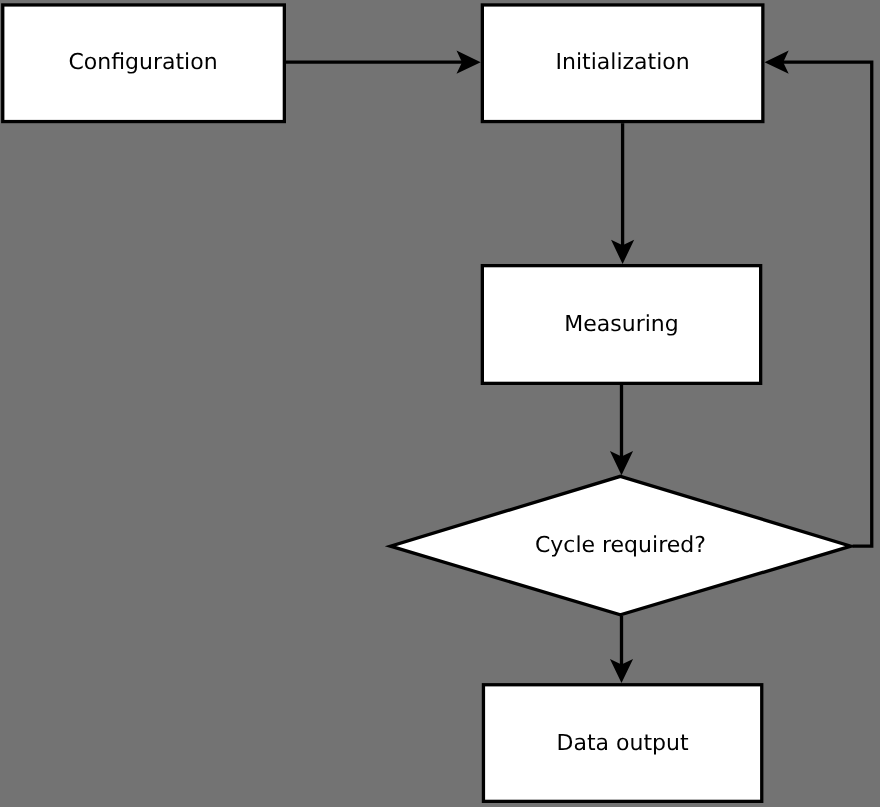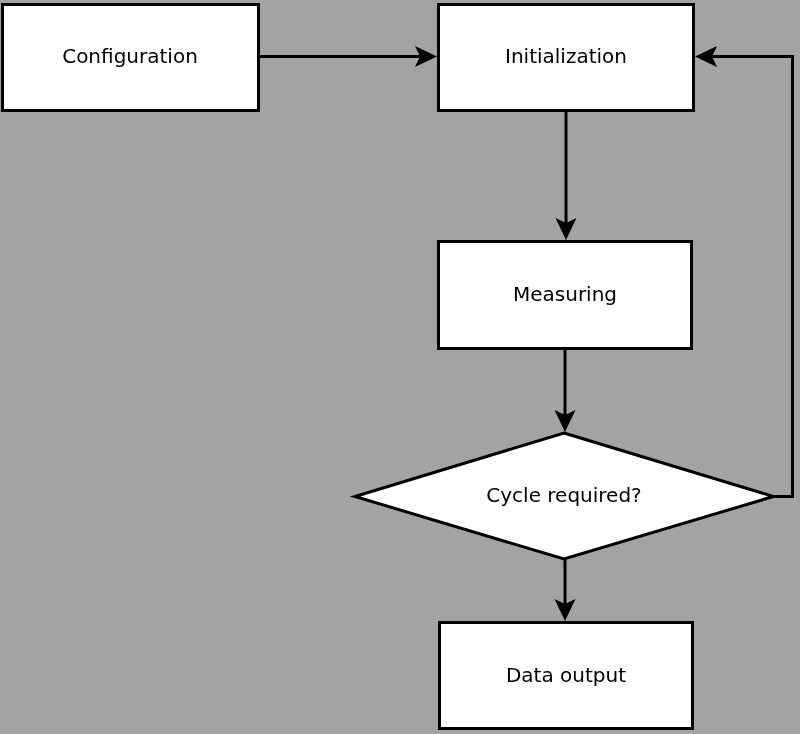--- a/index.html
+++ b/index.html
@@ -10,21 +10,21 @@
   body {
     width: 800px;
     height: 734px;
     font-family: "DejaVu Sans", "Liberation Sans", sans-serif;
     overflow: hidden;
   }
   #flowchart-root {
     position: relative;
     width: 800px;
     height: 734px;
-    background: #a3a3a3;
+    background: #737373;
   }
   svg#flow-svg {
     position: absolute;
     top: 0;
     left: 0;
     width: 800px;
     height: 734px;
     display: block;
   }
   .node-shape {

